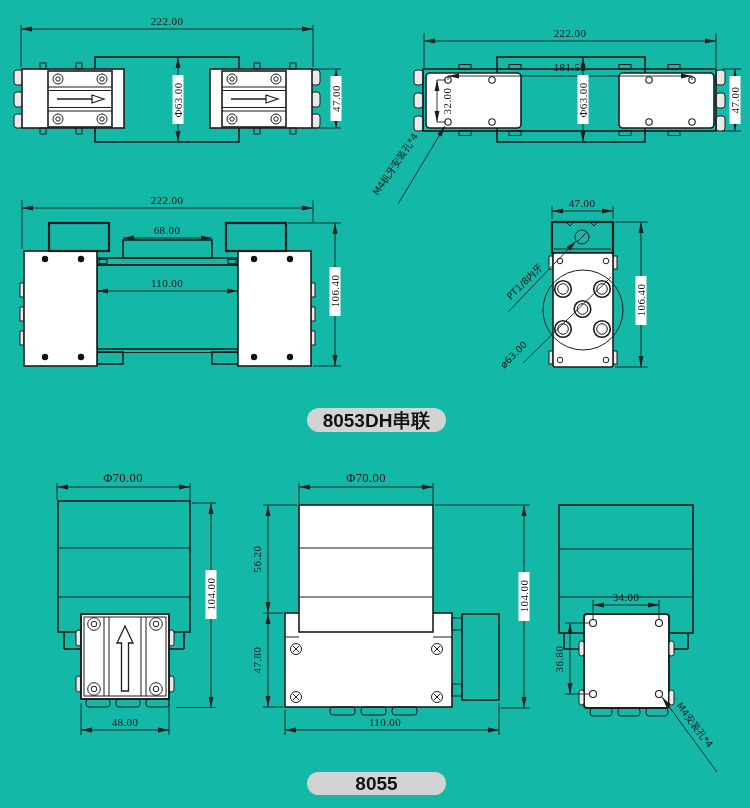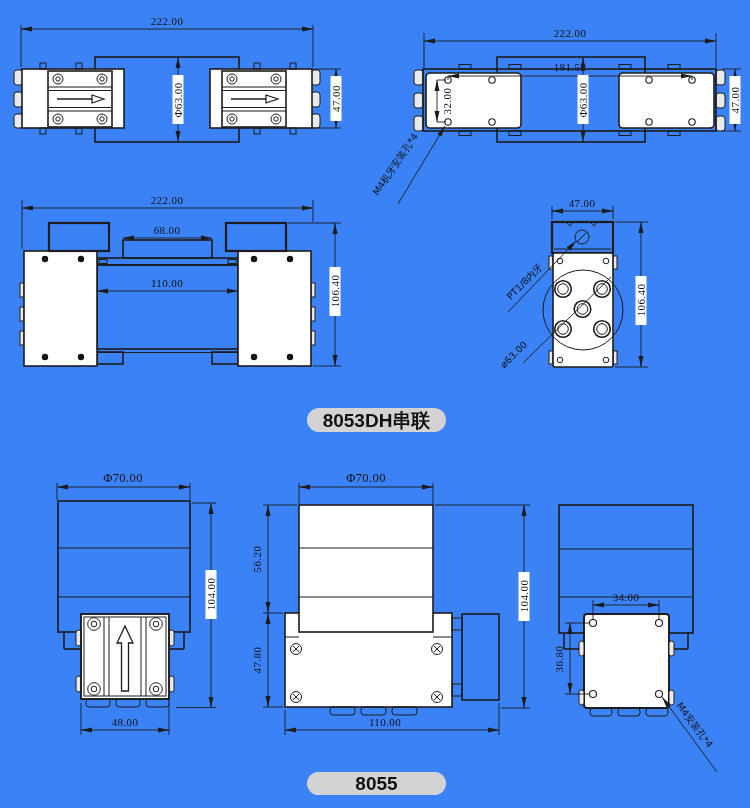--- a/index.html
+++ b/index.html
@@ -1,16 +1,16 @@
 <!DOCTYPE html>
 <html><head>
 <meta charset="utf-8">
 <style>
   html,body{margin:0;padding:0;background:#ffffff;}
-  .sheet{position:relative;width:750px;height:808px;background:#3b82f6;overflow:hidden;}
+  .sheet{position:relative;width:750px;height:808px;background:#14b8a6;overflow:hidden;}
   svg{display:block;}
   
   .ol{fill:none;stroke:#1c1c1c;stroke-width:1.6;}   
   .ol2{fill:none;stroke:#1c1c1c;stroke-width:2.2;}  
   .tl{fill:none;stroke:#1c1c1c;stroke-width:1;}     
   .wf{fill:#ffffff;stroke:#1c1c1c;stroke-width:1.6;}
   .wf2{fill:#ffffff;stroke:#1c1c1c;stroke-width:1.9;}
   .gf{fill:#e9e9e9;stroke:#1c1c1c;stroke-width:1;}  
   .dl{fill:none;stroke:#1c1c1c;stroke-width:0.9;}   
   .dot{fill:#111;}

